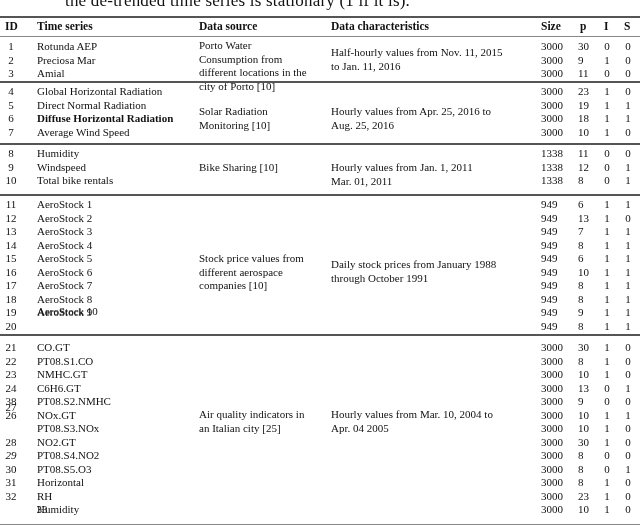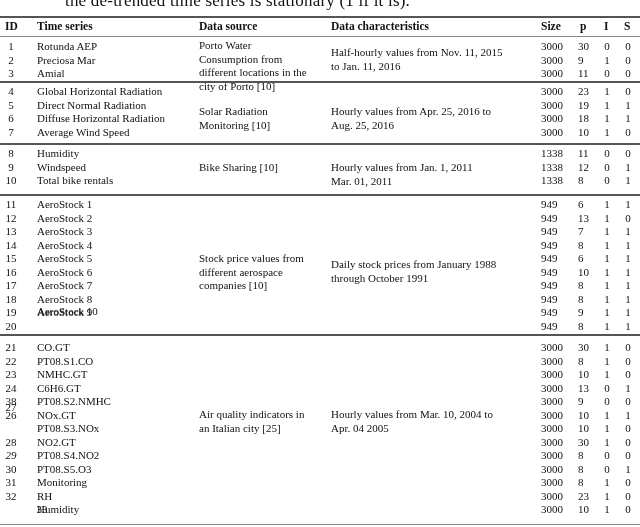--- a/index.html
+++ b/index.html
@@ -90,21 +90,21 @@
     <div class="cell c-p" style="top: 85px;">23</div>
     <div class="cell c-i" style="top: 85px;">1</div>
     <div class="cell c-s" style="top: 85px;">0</div>
     <div class="cell c-id" style="top: 98.5px;">5</div>
     <div class="cell c-name" style="top: 98.5px;">Direct Normal Radiation</div>
     <div class="cell c-size" style="top: 98.5px;">3000</div>
     <div class="cell c-p" style="top: 98.5px;">19</div>
     <div class="cell c-i" style="top: 98.5px;">1</div>
     <div class="cell c-s" style="top: 98.5px;">1</div>
     <div class="cell c-id" style="top: 112px;">6</div>
-    <div class="cell c-name" style="top: 112px;">Diffuse Horizontal Radiation</div>
+    <div class="cell c-name" style="top: 112px; font-weight: bold;">Diffuse Horizontal Radiation</div>
     <div class="cell c-size" style="top: 112px;">3000</div>
     <div class="cell c-p" style="top: 112px;">18</div>
     <div class="cell c-i" style="top: 112px;">1</div>
     <div class="cell c-s" style="top: 112px;">1</div>
     <div class="cell c-id" style="top: 125.5px;">7</div>
     <div class="cell c-name" style="top: 125.5px;">Average Wind Speed</div>
     <div class="cell c-size" style="top: 125.5px;">3000</div>
     <div class="cell c-p" style="top: 125.5px;">10</div>
     <div class="cell c-i" style="top: 125.5px;">1</div>
     <div class="cell c-s" style="top: 125.5px;">0</div>
@@ -252,21 +252,21 @@
     <div class="cell c-p" style="top: 449px;">8</div>
     <div class="cell c-i" style="top: 449px;">0</div>
     <div class="cell c-s" style="top: 449px;">0</div>
     <div class="cell c-id" style="top: 462.5px;">30</div>
     <div class="cell c-name" style="top: 462.5px;">PT08.S5.O3</div>
     <div class="cell c-size" style="top: 462.5px;">3000</div>
     <div class="cell c-p" style="top: 462.5px;">8</div>
     <div class="cell c-i" style="top: 462.5px;">0</div>
     <div class="cell c-s" style="top: 462.5px;">1</div>
     <div class="cell c-id" style="top: 476px;">31</div>
-    <div class="cell c-name" style="top: 476px;">Monitoring</div>
+    <div class="cell c-name" style="top: 476px;">Horizontal</div>
     <div class="cell c-size" style="top: 476px;">3000</div>
     <div class="cell c-p" style="top: 476px;">8</div>
     <div class="cell c-i" style="top: 476px;">1</div>
     <div class="cell c-s" style="top: 476px;">0</div>
     <div class="cell c-id" style="top: 489.5px;">32</div>
     <div class="cell c-name" style="top: 489.5px;">RH</div>
     <div class="cell c-size" style="top: 489.5px;">3000</div>
     <div class="cell c-p" style="top: 489.5px;">23</div>
     <div class="cell c-i" style="top: 489.5px;">1</div>
     <div class="cell c-s" style="top: 489.5px;">0</div>

